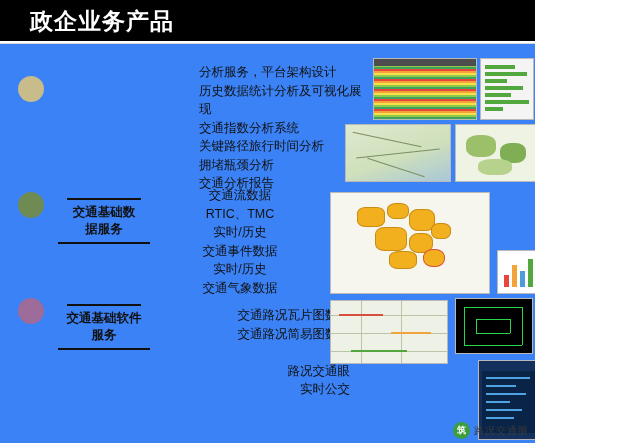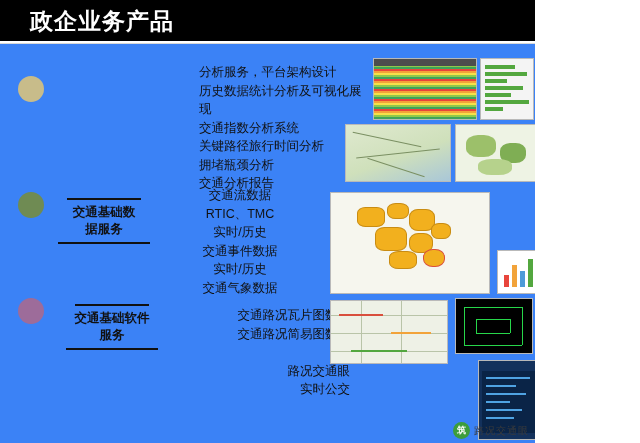--- a/index.html
+++ b/index.html
@@ -83,21 +83,21 @@
     white-space: pre-line;
   }
   .cat-underline {
     width: 92px;
     height: 2px;
     background: #111111;
     margin: 4px auto 0 auto;
   }
   #cat1 { left: 48px;  top: 80px;  width: 112px; }
   #cat2 { left: 50px;  top: 198px; width: 108px; }
-  #cat3 { left: 58px;  top: 304px; width: 108px; }
+  #cat3 { left: 50px;  top: 304px; width: 108px; }
 
   
   .desc {
     position: absolute;
     color: #111111;
     font-size: 12.5px;
     line-height: 18.5px;
     white-space: pre-line;
   }
   #desc1 { left: 199px; top: 63px;  width: 170px; text-align: left; }

